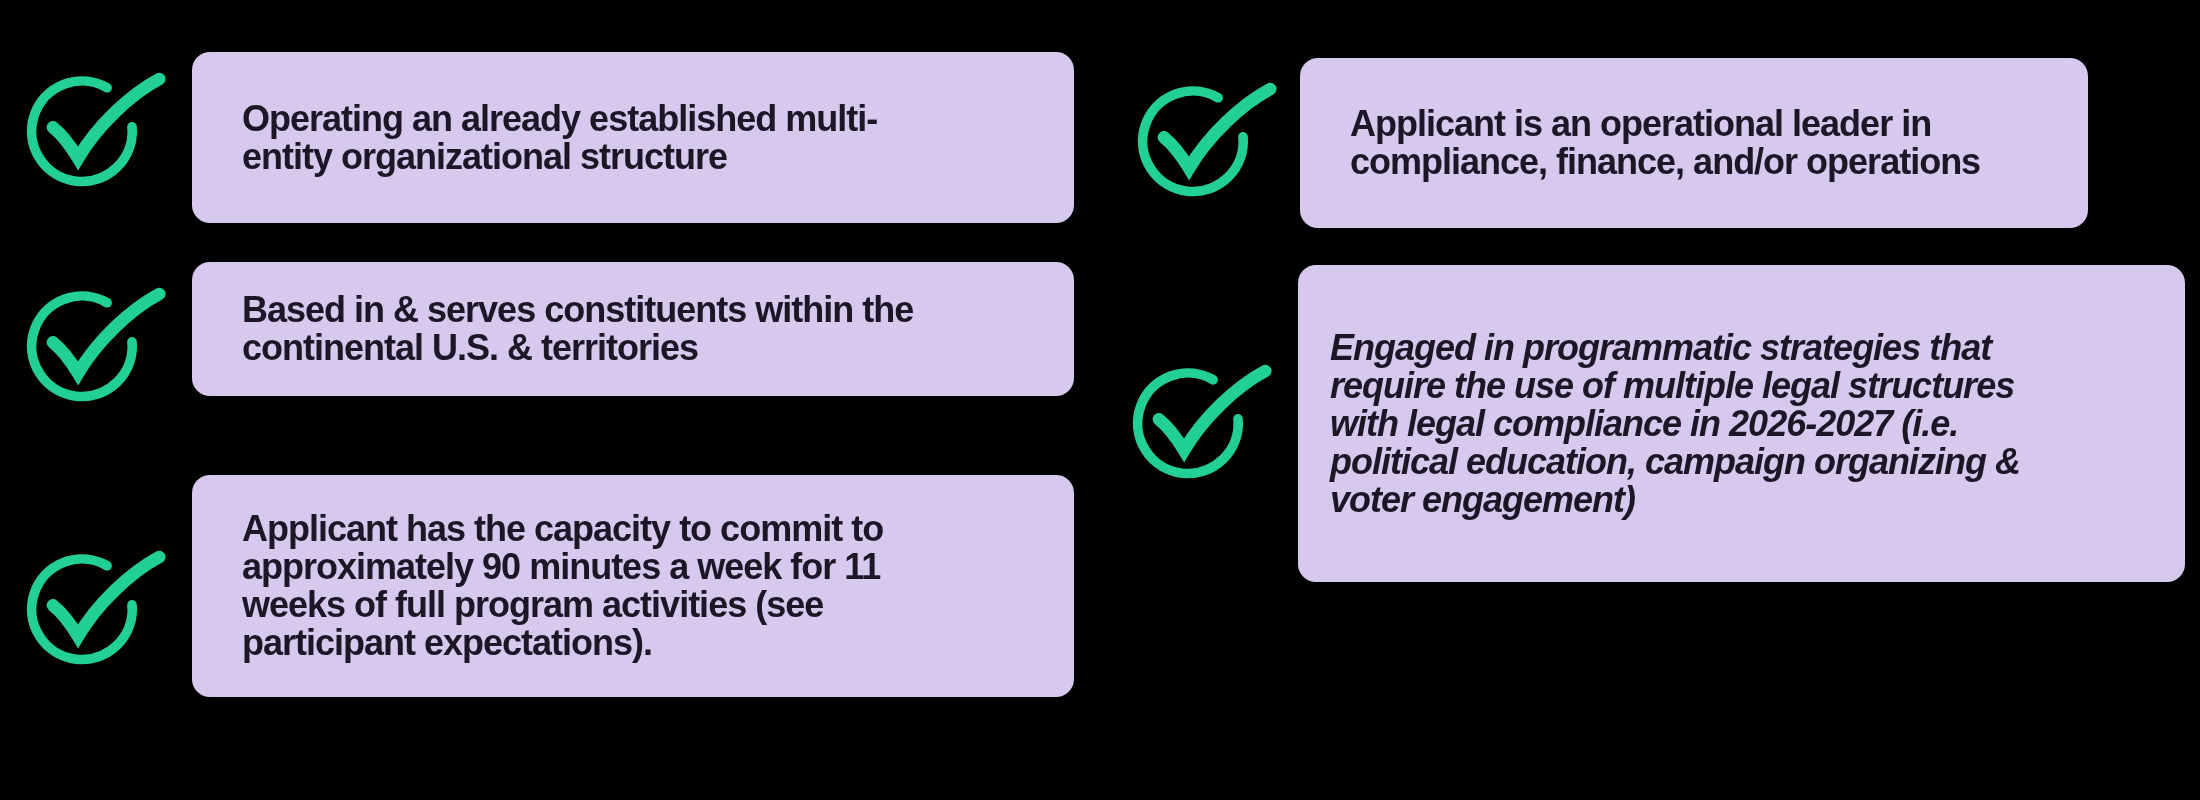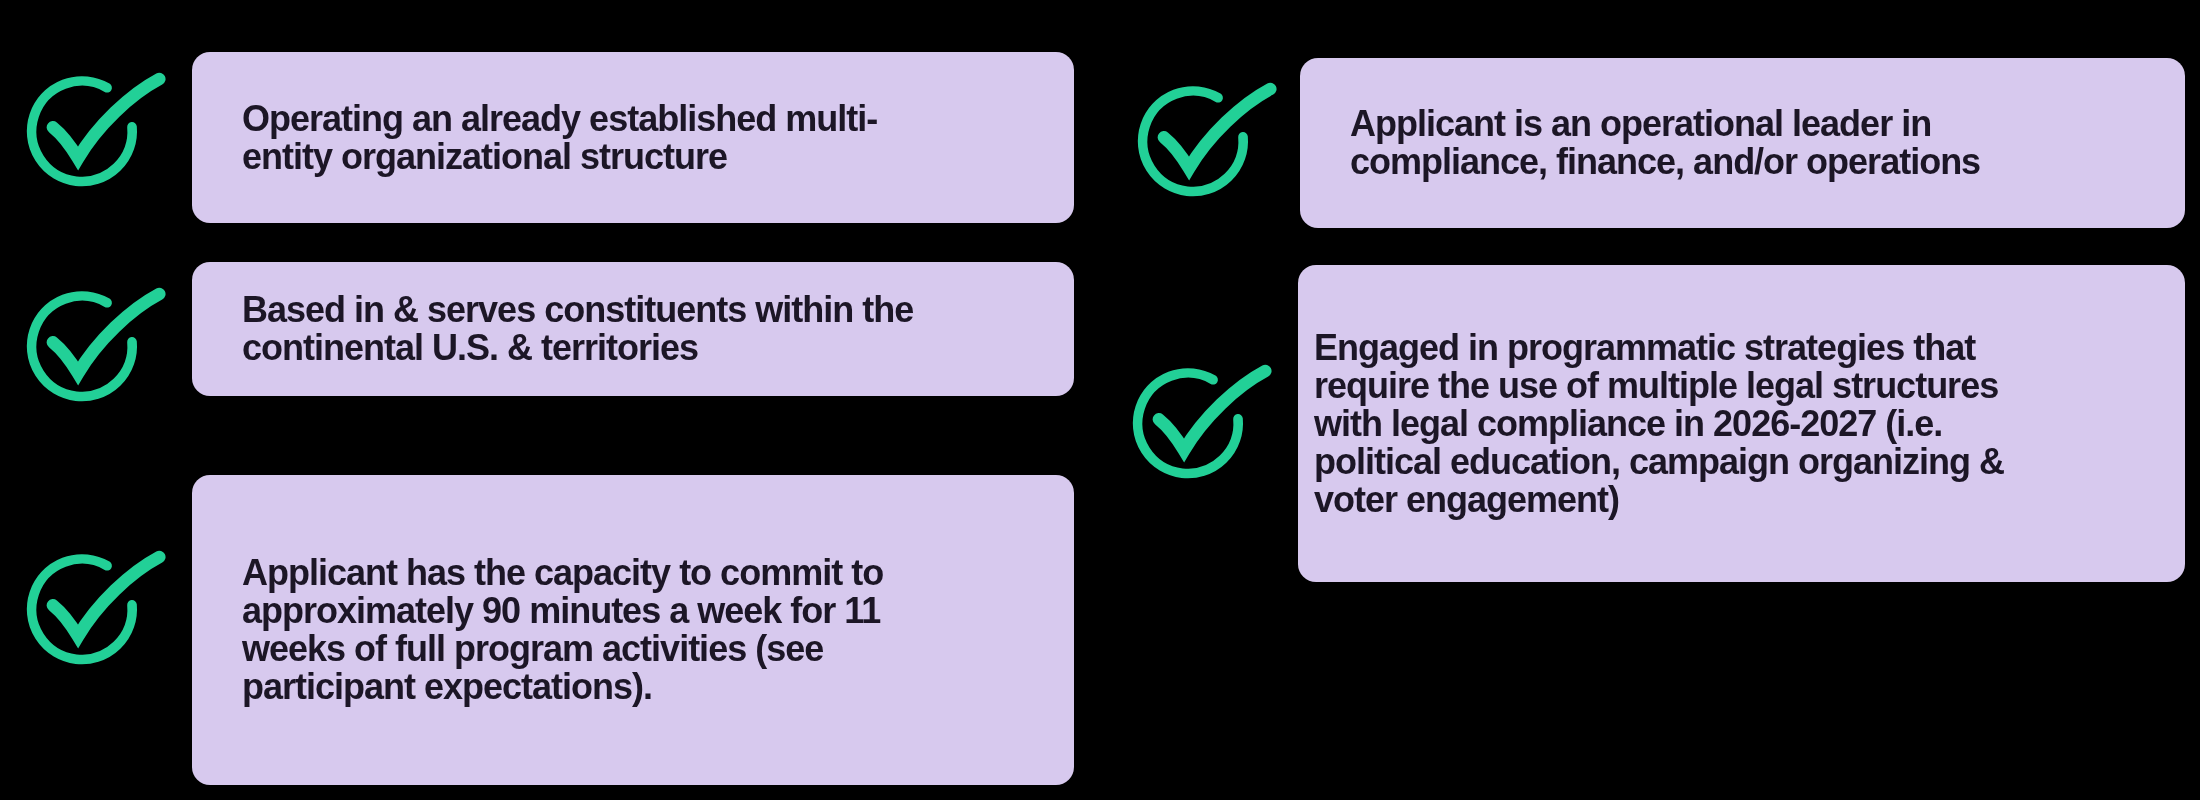--- a/index.html
+++ b/index.html
@@ -10,28 +10,28 @@
   }
   .card {
     position:absolute; background:var(--card_bg, #D7C9EE);
     border-radius:18px; display:flex; align-items:center;
   }
   .card-text {
     font-weight:700; font-size:36px; line-height:38px; letter-spacing:-1px;
     color:var(--text_color, #1C1626); white-space:pre-line;
     padding-left:50px; padding-right:26px;
   }
-  .card-5 .card-text { padding-left:16px; }
+  .card-5 .card-text { padding-left:32px;font-style:italic; }
   .check-icon { position:absolute; width:145px; height:137px; color:var(--check_green, #22D097); }
   .check-icon svg { width:100%; height:100%; display:block; }
 
   .card-1 { left:192px;  top:52px;  width:882px; height:171px; }
   .card-2 { left:192px;  top:262px; width:882px; height:134px; }
-  .card-3 { left:192px;  top:475px; width:882px; height:310px; }
-  .card-4 { left:1300px; top:58px;  width:885px; height:170px; }
+  .card-3 { left:192px;  top:475px; width:882px; height:222px; }
+  .card-4 { left:1300px; top:58px;  width:788px; height:170px; }
   .card-5 { left:1298px; top:265px; width:887px; height:317px; }
 
   .icon-1 { left:22px;   top:55px;  }
   .icon-2 { left:22px;   top:270px; }
   .icon-3 { left:22px;   top:533px; }
   .icon-4 { left:1133px; top:65px;  }
   .icon-5 { left:1128px; top:347px; }
 </style>
 </head>
 <body>

